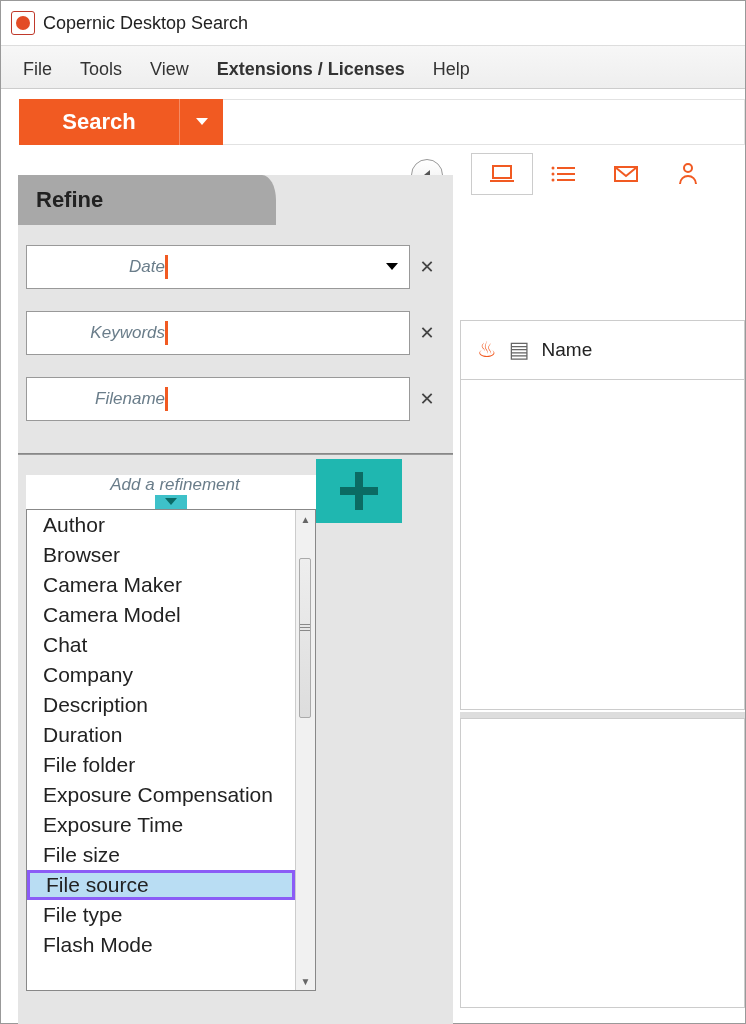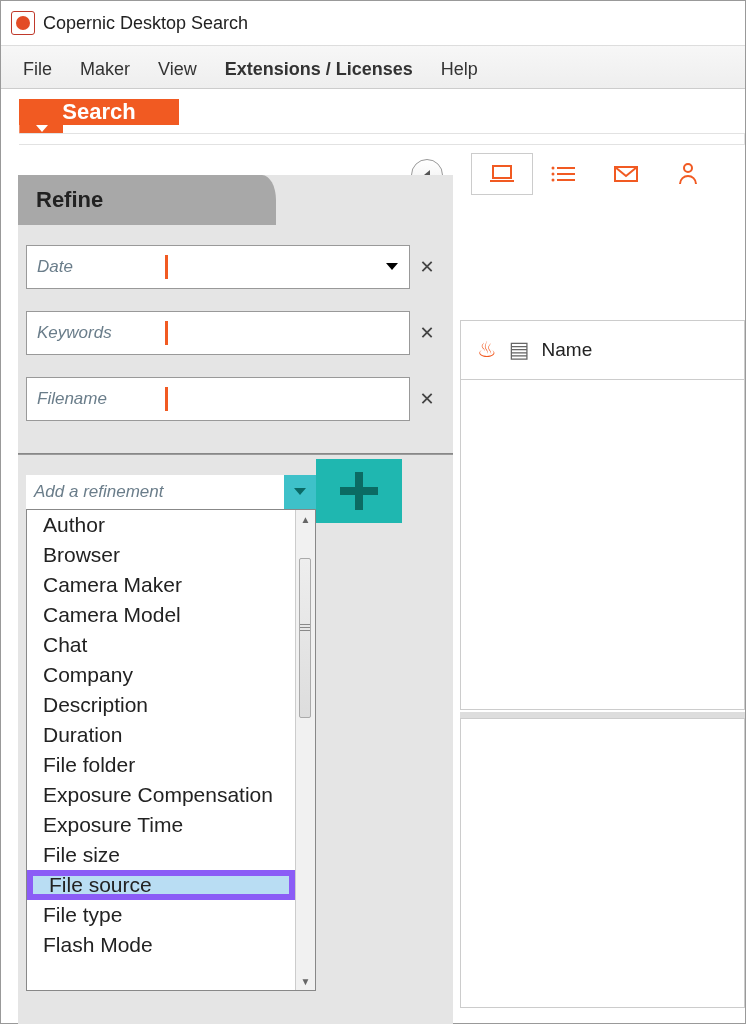--- a/index.html
+++ b/index.html
@@ -7,58 +7,58 @@
 
 .titlebar { height: 44px; display: flex; align-items: center; padding: 12px 10px; gap: 8px; background: #fff; }
 .app-icon { width: 24px; height: 24px; border: 1px solid #c0392b; border-radius: 3px; display: flex; align-items: center; justify-content: center; background: #fff; }
 .app-icon-inner { width: 14px; height: 14px; border-radius: 50%; background: #e34c26; }
 .titlebar-text { font-size: 18px; color: #222; }
 
 .menubar { height: 44px; display: flex; align-items: flex-end; padding: 0 8px; gap: 0; background: linear-gradient(#f7f7f7, #eee); border-top: 1px solid #ddd; border-bottom: 1px solid #ccc; }
 .menu-item { padding: 8px 14px; font-size: 18px; color: #333; cursor: default; }
 .menu-item.bold { font-weight: 700; }
 
-.searchbar { height: 56px; display: flex; align-items: stretch; background: #fff; padding: 10px 0 0 18px; flex-direction: column; }
+.searchbar { height: 56px; display: flex; align-items: stretch; background: #fff; padding: 10px 0 0 18px; }
 .search-btn { width: 160px; background: #f15a22; color: #fff; font-size: 22px; font-weight: 700; display: flex; align-items: center; justify-content: center; }
 .search-drop { width: 44px; background: #f15a22; border-left: 1px solid rgba(255,255,255,.3); display: flex; align-items: center; justify-content: center; }
 .search-drop svg { fill: #fff; }
 .search-input { flex: 1; border: 1px solid #e2e2e2; border-left: none; }
 
 .topstrip { height: 56px; position: relative; padding-top: 16px; }
 .back-btn { position: absolute; left: 410px; top: 14px; width: 32px; height: 32px; border: 1px solid #999; border-radius: 50%; display: flex; align-items: center; justify-content: center; background: linear-gradient(#fff,#eee);}
 .type-icons { position: absolute; left: 470px; top: 8px; display: flex; }
 .type-icon { width: 62px; height: 42px; border: 1px solid transparent; display: flex; align-items: center; justify-content: center; }
 .type-icon.active { border: 1px solid #ccc; background: #fff; }
 .orange-stroke { stroke: #f15a22; fill: none; stroke-width: 2; }
 
 .refine-panel { position: absolute; left: 18px; top: 175px; width: 435px; height: 964px; background: #e5e5e5; }
 .refine-tab { position: absolute; left: 0; top: 0; width: 258px; height: 50px; background: #a8a8a8; display: flex; align-items: center; padding-left: 18px; font-size: 22px; font-weight: 700; color: #222; border-top-right-radius: 14px 50%; }
 
 .ref-row { position: absolute; left: 8px; height: 44px; width: 384px; background: #fff; border: 1px solid #999; display: flex; align-items: center; }
-.ref-row .lbl { width: 138px; padding-left: 10px; color: #6a7d8a; font-style: italic; font-size: 17px; }
+.ref-row .lbl { width: 138px; padding-left: 10px; color: #6a7d8a; font-style: italic; font-size: 17px; text-align: right; }
 .ref-row .divider { width: 3px; height: 24px; background: #f15a22; }
 .ref-row .val { flex: 1; }
 .ref-row .chev { width: 24px; }
 .clear-x { position: absolute; width: 30px; height: 44px; display: flex; align-items: center; justify-content: center; color: #444; font-size: 18px; }
 
 .sep { position: absolute; left: 0; top: 278px; width: 100%; height: 2px; background: #9a9a9a; border-top: 1px solid #888; }
 
-.add-ref { position: absolute; left: 8px; top: 300px; width: 290px; height: 34px; background: #fff; display: flex; align-items: center; }
+.add-ref { position: absolute; left: 8px; top: 300px; width: 290px; height: 34px; background: #fff; display: flex; align-items: center; flex-direction: column; }
 .add-ref .txt { flex: 1; padding-left: 8px; color: #6a7d8a; font-style: italic; font-size: 17px; }
 .add-ref .arrow { width: 32px; height: 34px; background: #3ec1c9; display: flex; align-items: center; justify-content: center; }
 .plus-box { position: absolute; left: 298px; top: 284px; width: 86px; height: 64px; background: #1fb7b0; display: flex; align-items: center; justify-content: center; }
 .plus-box .p { width: 38px; height: 38px; position: relative; }
 .plus-box .p:before, .plus-box .p:after { content: ""; position: absolute; background: #0b6b63; }
 .plus-box .p:before { left: 15px; top: 0; width: 8px; height: 38px; }
 .plus-box .p:after { top: 15px; left: 0; height: 8px; width: 38px; }
 
 .dropdown { position: absolute; left: 8px; top: 334px; width: 290px; height: 482px; background: #fff; border: 1px solid #888; overflow: hidden; }
 .dd-list { position: absolute; left: 0; top: 0; right: 20px; bottom: 0; overflow: hidden; }
 .dd-item { height: 30px; padding: 0 16px; font-size: 21px; color: #222; display: flex; align-items: center; white-space: nowrap; cursor: default; }
-.dd-item.sel { background: #b9ddf3; border: 6px solid #8b5cf6; }
+.dd-item.sel { background: #b9ddf3; border: 3px solid #8b5cf6; }
 .dd-scroll { position: absolute; right: 0; top: 0; width: 20px; height: 100%; background: #f1f1f1; border-left: 1px solid #ccc; display: flex; flex-direction: column; align-items: center; }
 .dd-scroll .up, .dd-scroll .down { height: 18px; width: 100%; display: flex; align-items: center; justify-content: center; color: #666; font-size: 10px; }
 .dd-scroll .track { flex: 1; width: 100%; position: relative; }
 .dd-scroll .thumb { position: absolute; left: 3px; width: 12px; top: 30px; height: 160px; background: linear-gradient(#eee,#ddd); border: 1px solid #aaa; border-radius: 2px; }
 .dd-scroll .grip { position: absolute; left: 4px; top: 96px; width: 10px; height: 10px; display: flex; flex-direction: column; gap: 2px;}
 .dd-scroll .grip span { height: 1px; background: #888; }
 
 .results { position: absolute; left: 460px; top: 320px; right: 1px; height: 60px; border: 1px solid #ccc; background: #fff; display: flex; align-items: center; padding-left: 16px; gap: 12px; }
 .results .flame { color: #f15a22; font-size: 22px; }
 .results .picto { color: #666; font-size: 22px; }
@@ -71,21 +71,21 @@
 
 <div class="titlebar">
   <div class="app-icon">
       <div class="app-icon-inner"></div>
     </div>
   <div class="titlebar-text">Copernic Desktop Search</div>
 </div>
 
 <div class="menubar">
   <div class="menu-item">File</div>
-  <div class="menu-item">Maker</div>
+  <div class="menu-item">Tools</div>
   <div class="menu-item">View</div>
   <div class="menu-item bold">Extensions / Licenses</div>
   <div class="menu-item">Help</div>
 </div>
 
 <div class="searchbar">
   <div class="search-btn">Search</div>
   <div class="search-drop">
     <svg width="12" height="8">
         <polygon points="0,0 12,0 6,7" fill="#fff"></polygon>

